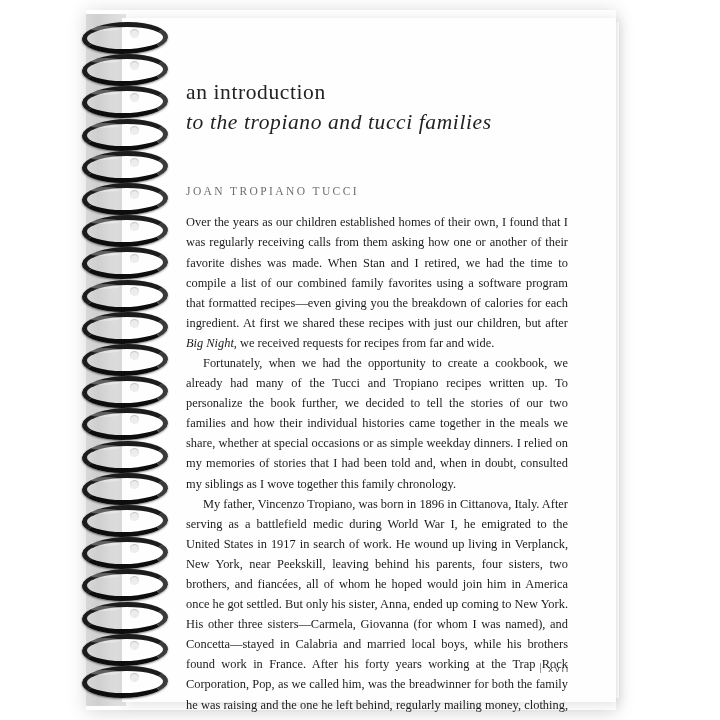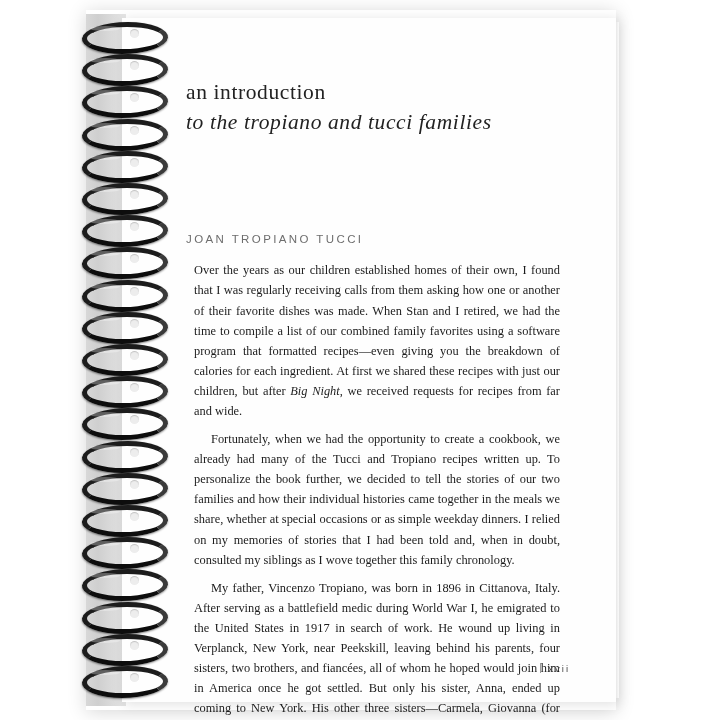--- a/index.html
+++ b/index.html
@@ -131,38 +131,38 @@
     letter-spacing: 0.6px;
     font-weight: 400;
     margin: 0 0 0 0;
   }
   .title .line2 {
     display: block;
     font-style: italic;
   }
 
   .byline {
-    margin-top: 96px;
-    font-family: Liberation Sans, sans-serif;
+    margin-top: 48px;
+    font-family: Liberation Serif, serif;
     font-size: 11.5px;
     letter-spacing: 2.4px;
     color: #6d6d6d;
     text-transform: uppercase;
   }
 
   .body {
     margin-top: 15px;
     font-family: "Liberation Serif", serif;
     font-size: 12.4px;
     line-height: 1.62;
     color: #1b1b1b;
     text-align: justify;
   }
   .body p {
-    margin: 8px;
+    margin: 0;
     text-indent: 0;
   }
   .body p + p {
     text-indent: 17px;
   }
 
   .folio {
     position: absolute;
     right: 46px;
     bottom: 28px;

